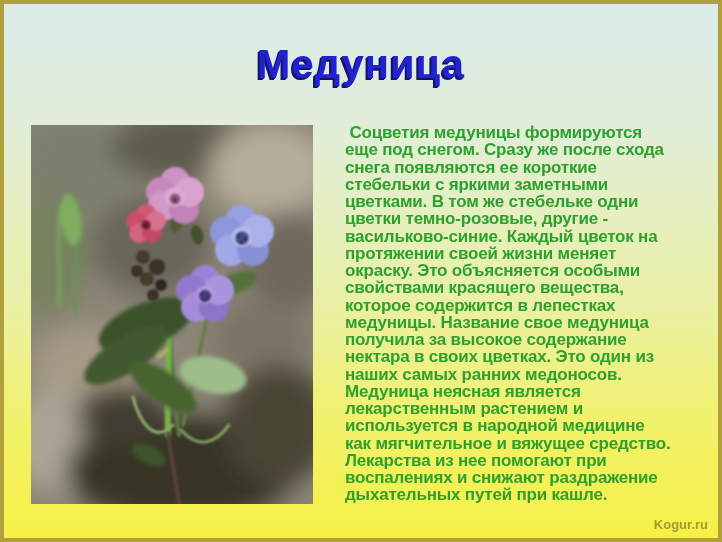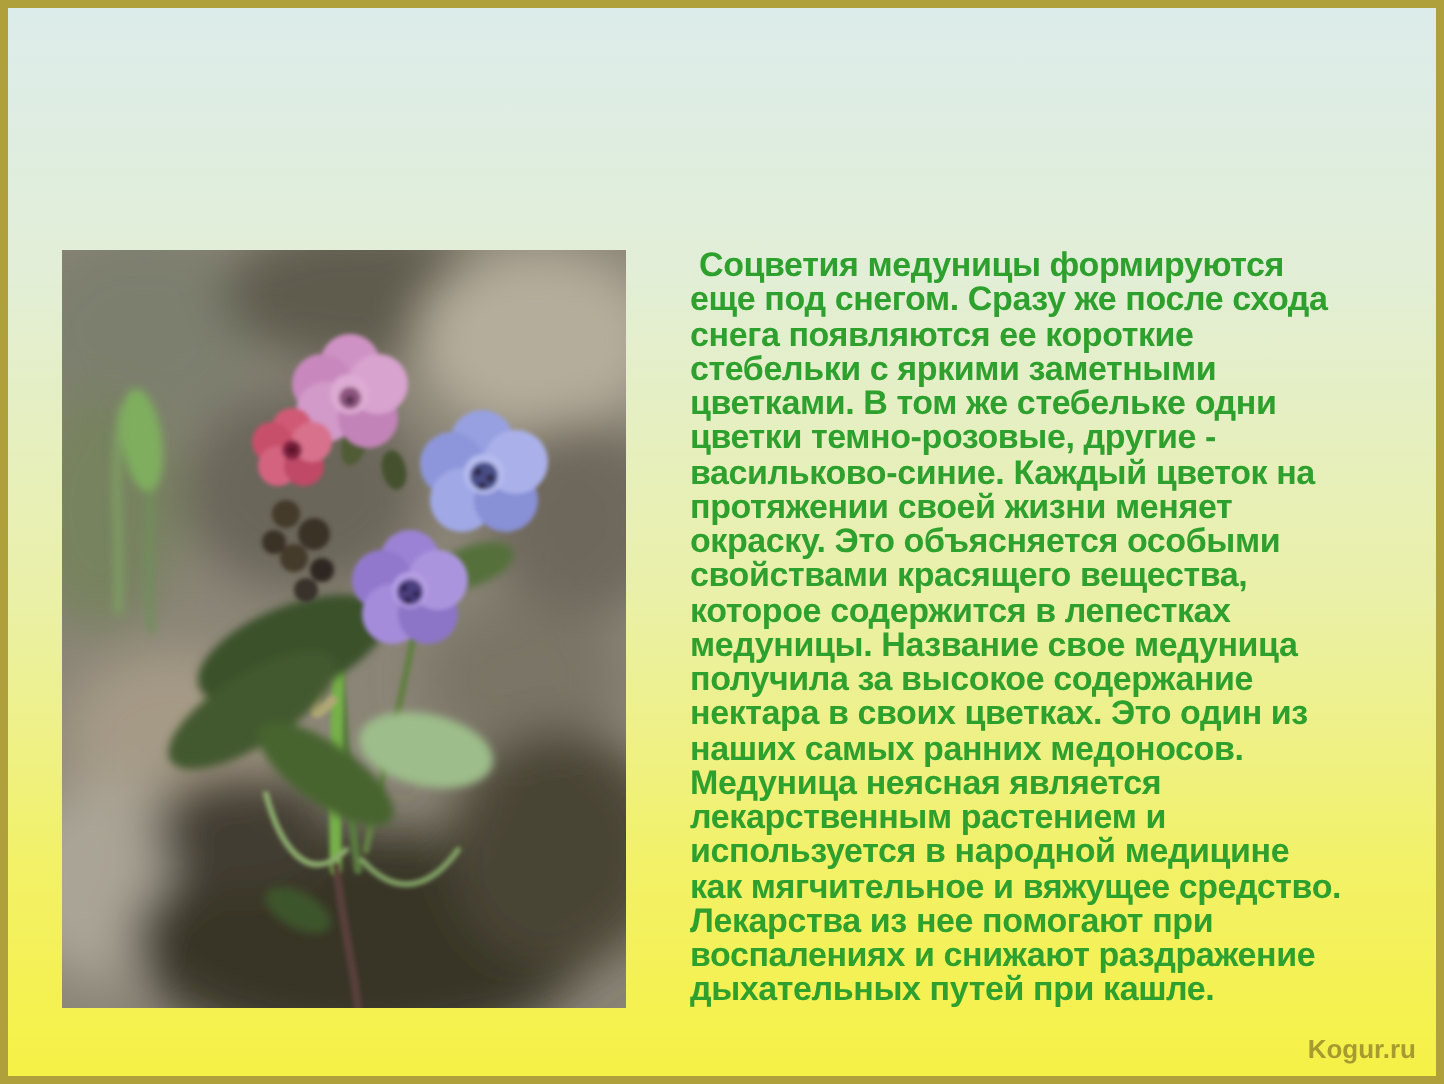--- a/index.html
+++ b/index.html
@@ -63,20 +63,21 @@
     font-weight:bold;
     color:var(--watermark-olive);
     margin-left:29px;
   }
 </style>
 </head>
 <body>
 
 <div class="slide">
 
+  <div class="title">Медуница</div>
 
   <div class="photo">
     <svg width="282" height="379" viewBox="0 0 282 379" xmlns="http://www.w3.org/2000/svg">
       <defs>
         <filter id="b12" x="-50%" y="-50%" width="200%" height="200%">
             <feGaussianBlur stdDeviation="12"></feGaussianBlur>
           </filter>
         <filter id="b6" x="-50%" y="-50%" width="200%" height="200%">
             <feGaussianBlur stdDeviation="6"></feGaussianBlur>
           </filter>

